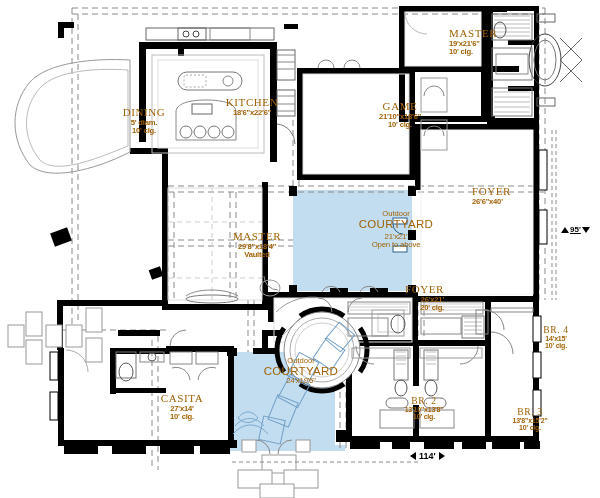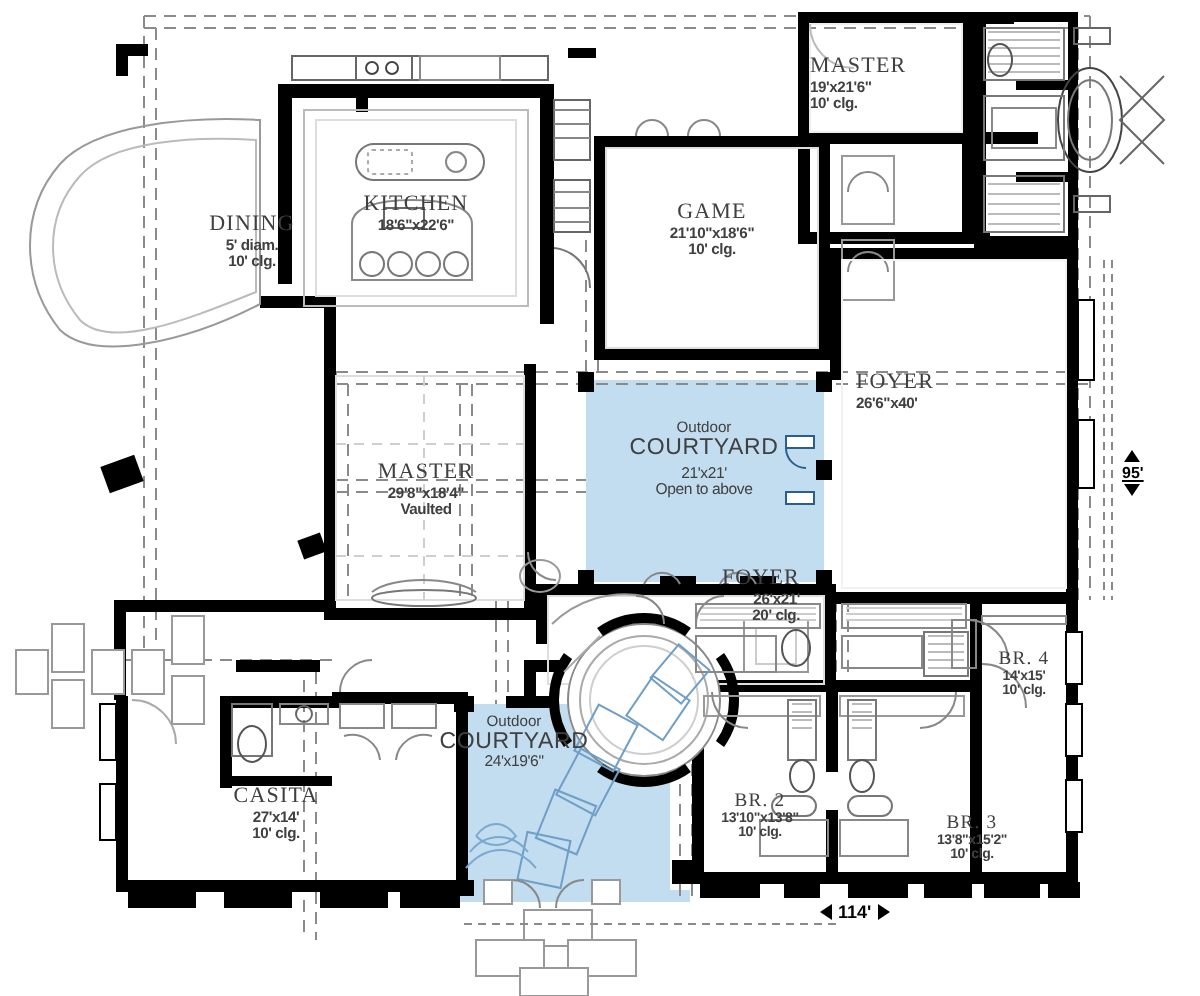--- a/index.html
+++ b/index.html
@@ -19,24 +19,25 @@
   }
   #plan svg {
     position: absolute;
     left: 0;
     top: 0;
   }
   
   .room-label {
     position: absolute;
     text-align: center;
-    color: #404040;
+    color: #a16207;
     line-height: 1.05;
     white-space: nowrap;
     pointer-events: none;
+    padding-left: 44px;
   }
   .room-label .rl-name {
     display: block;
     font-family: "Liberation Serif", serif;
     letter-spacing: 0.6px;
   }
   .room-label .rl-dim,
   .room-label .rl-clg,
   .room-label .rl-note {
     display: block;
@@ -78,21 +79,20 @@
     pointer-events: none;
   }
   .dim-h {
     display: flex;
     align-items: center;
     gap: 3px;
     font-size: 9px;
   }
   .dim-v {
     display: flex;
-    flex-direction: column;
     align-items: center;
     gap: 1px;
     font-size: 8px;
     text-decoration: underline;
   }
   .tri {
     width: 0; height: 0;
     display: block;
   }
   .tri-l { border-top: 4px solid transparent; border-bottom: 4px solid transparent; border-right: 6px solid #000; }
@@ -426,21 +426,21 @@
     <g stroke="#8a8a8a" stroke-width="1" fill="none" stroke-dasharray="4,3">
       <path d="M552 130 V300"></path>
       <path d="M556 130 V300"></path>
     </g>
 
     <g stroke="#8a8a8a" stroke-width="1" fill="none" stroke-dasharray="4,3">
       <path d="M232 462 H420"></path>
     </g>
   </svg>
 
-  <div class="room-label sz-md" style="left:84px; top:107px; width:84px;">
+  <div class="room-label sz-md" style="left:58px; top:107px; width:84px;">
     <span class="rl-name">DINING</span>
     <span class="rl-dim">5' diam.</span>
     <span class="rl-clg">10' clg.</span>
   </div>
 
   <div class="room-label sz-md" style="left:153px; top:97px; width:110px;">
     <span class="rl-name">KITCHEN</span>
     <span class="rl-dim">18'6"x22'6"</span>
   </div>
 

